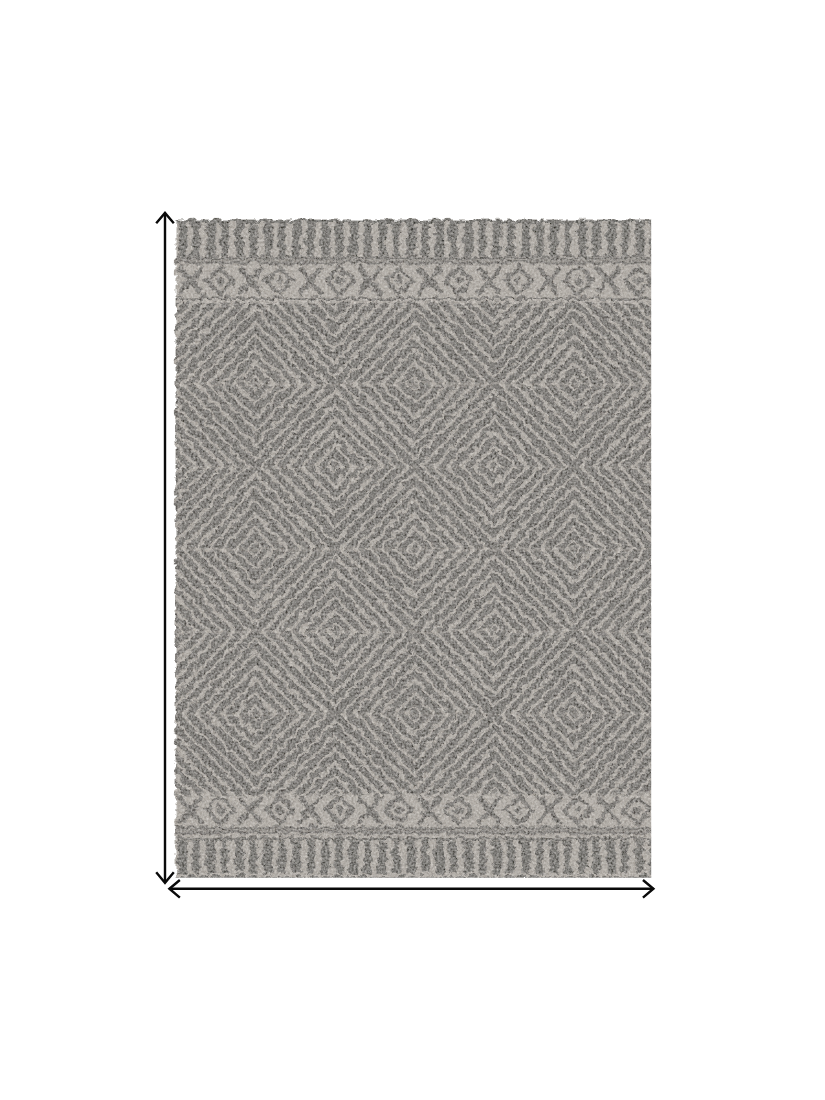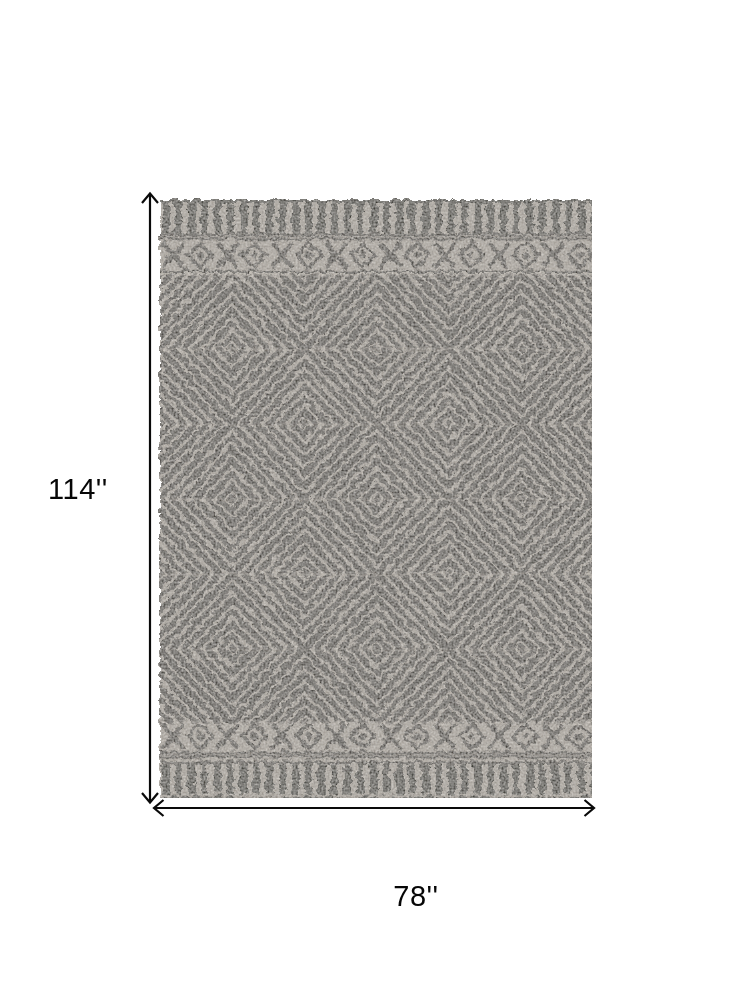--- a/index.html
+++ b/index.html
@@ -120,16 +120,14 @@
     <polyline class="arrow-head" points="3,14 11,4.5 19,14"></polyline>
     <polyline class="arrow-head" points="3,604 11,613.5 19,604"></polyline>
   </svg>
 
   <svg class="arrow-h" viewBox="0 0 450 22">
     <line class="arrow-line" x1="5" y1="11" x2="445" y2="11"></line>
     <polyline class="arrow-head" points="14.5,3 5,11 14.5,19"></polyline>
     <polyline class="arrow-head" points="435.5,3 445,11 435.5,19"></polyline>
   </svg>
 
-  <div class="dim-label height">114''</div>
-  <div class="dim-label width">78''</div>
 
 </div>
 
 </body></html>

